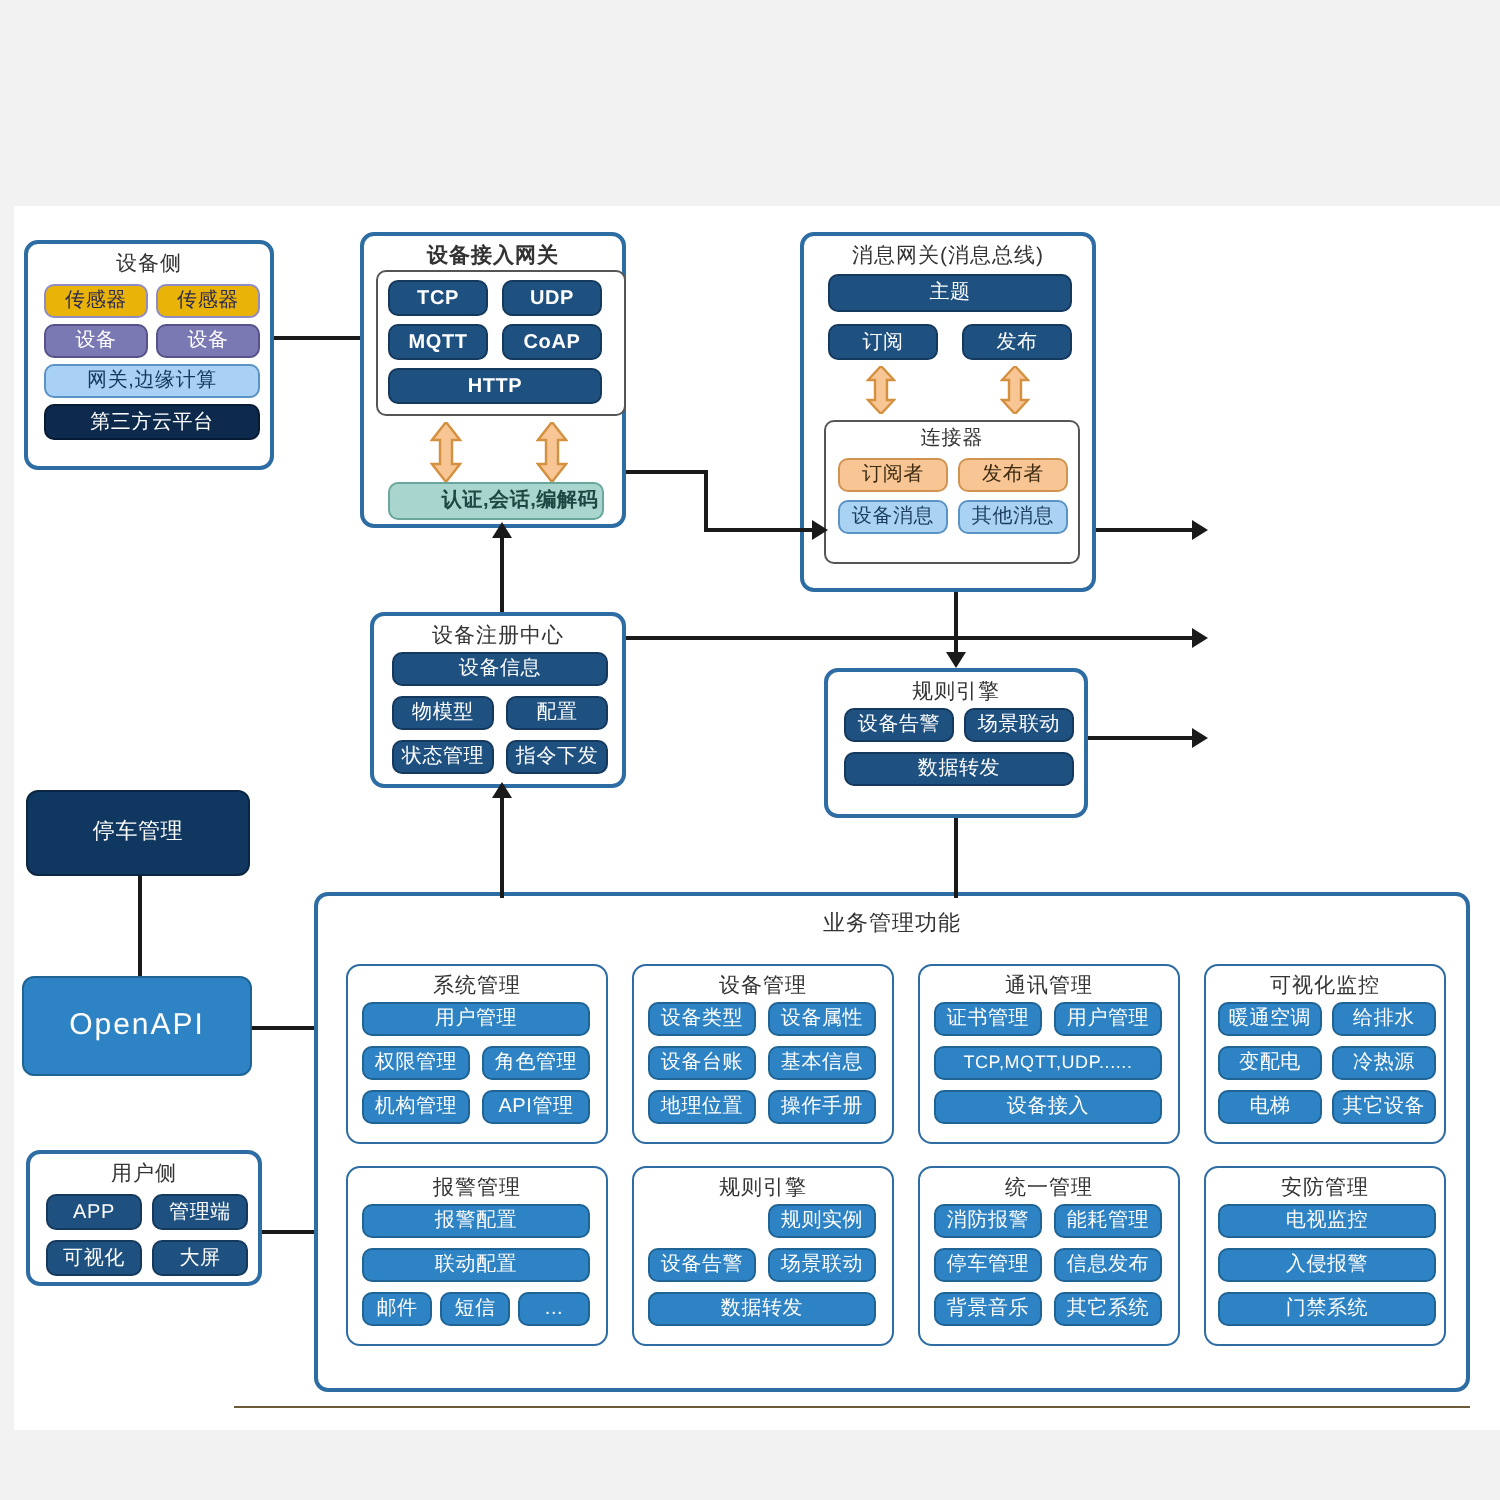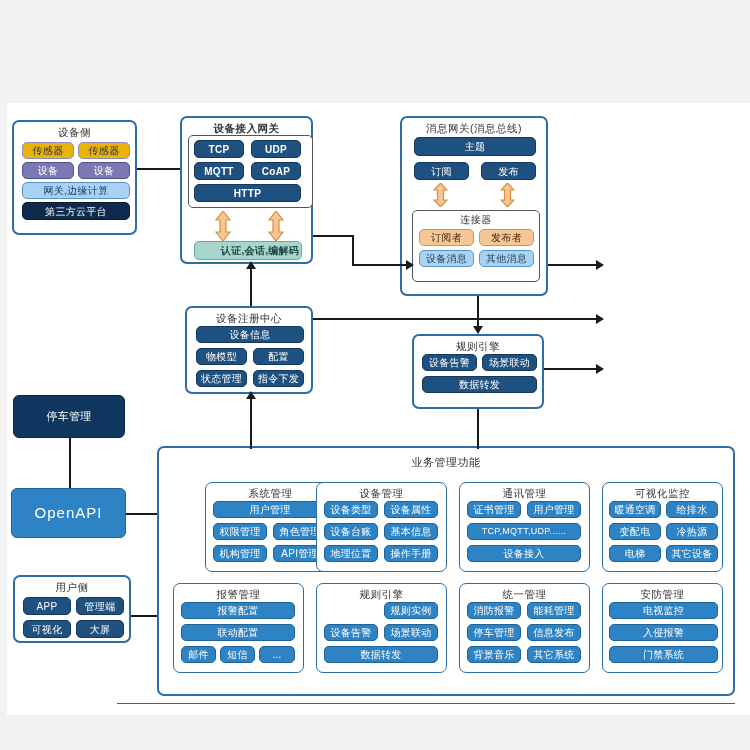--- a/index.html
+++ b/index.html
@@ -152,21 +152,21 @@
     <div class="group-title">用户侧</div>
     <div class="chip c-darkblue node" style="left:8px;top:20px;width:48px;height:18px;">APP</div>
     <div class="chip c-darkblue node" style="left:61px;top:20px;width:48px;height:18px;">管理端</div>
     <div class="chip c-darkblue node" style="left:8px;top:43px;width:48px;height:18px;">可视化</div>
     <div class="chip c-darkblue node" style="left:61px;top:43px;width:48px;height:18px;">大屏</div>
   </div>
 
   <div class="node group" style="left:150px;top:343px;width:578px;height:250px;">
     <div class="group-title" style="padding-top:8px;font-size:11px;">业务管理功能</div>
 
-    <div class="node group" style="left:14px;top:34px;width:131px;height:90px;border-width:1.5px;margin-left:32px;">
+    <div class="node group" style="left:14px;top:34px;width:131px;height:90px;border-width:1.5px;">
       <div class="group-title">系统管理</div>
       <div class="chip c-medblue node" style="left:7px;top:18px;width:114px;height:17px;">用户管理</div>
       <div class="chip c-medblue node" style="left:7px;top:40px;width:54px;height:17px;">权限管理</div>
       <div class="chip c-medblue node" style="left:67px;top:40px;width:54px;height:17px;">角色管理</div>
       <div class="chip c-medblue node" style="left:7px;top:62px;width:54px;height:17px;">机构管理</div>
       <div class="chip c-medblue node" style="left:67px;top:62px;width:54px;height:17px;">API管理</div>
     </div>
 
     <div class="node group" style="left:157px;top:34px;width:131px;height:90px;border-width:1.5px;">
       <div class="group-title">设备管理</div>

